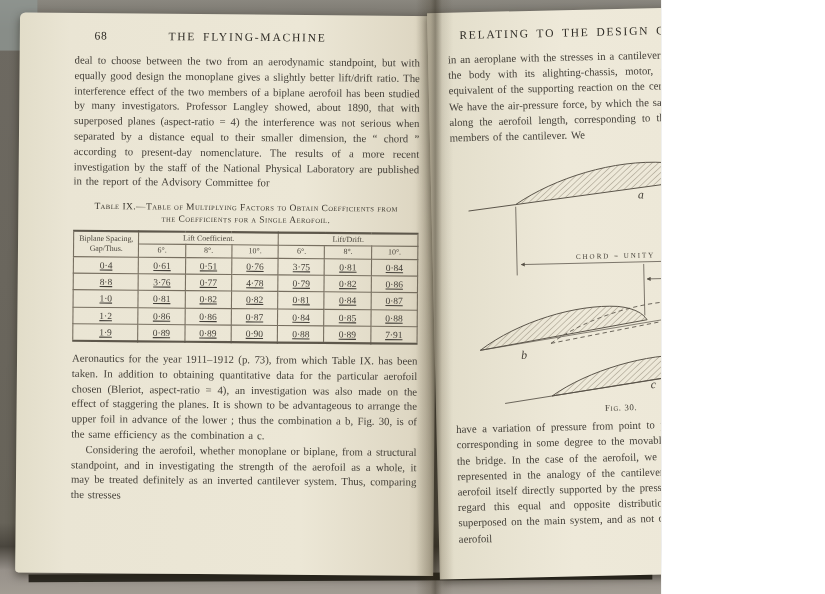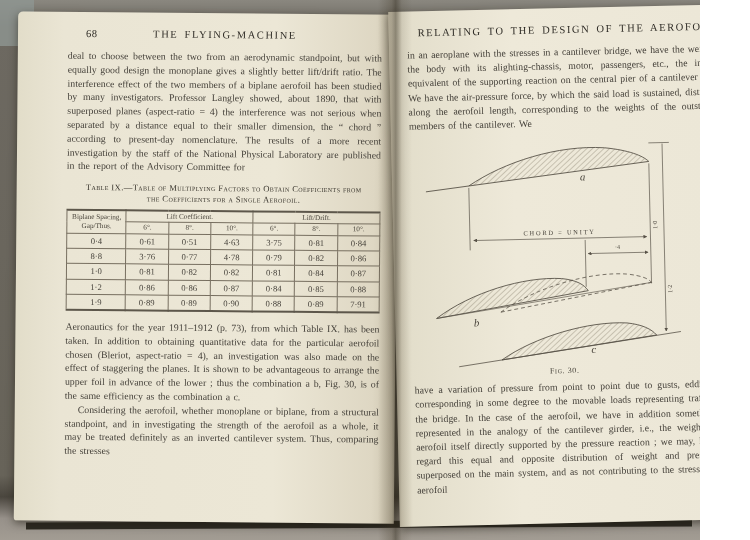--- a/index.html
+++ b/index.html
@@ -1,17 +1,17 @@
 <!DOCTYPE html>
 <html><head>
 <meta charset="utf-8">
 <style>
   html,body{margin:0;padding:0;}
   .scene{
-    position:relative;width:700px;height:540px;overflow:hidden;
+    position:relative;width:601px;height:540px;overflow:hidden;
     background:linear-gradient(180deg,#8a877f 0%,#6d6961 5%,#676359 88%,#4a463e 92%,#97918a 96%,#a29c93 100%);
     font-family:"Liberation Serif","DejaVu Serif",serif;
   }
   .corner-patch{position:absolute;left:0;top:0;width:34px;height:46px;background:#8e9692;opacity:.8;}
   .book-edge{position:absolute;left:26px;right:8px;bottom:12px;height:7px;background:#2d2a23;transform:rotate(-.25deg);}
   .page{position:absolute;box-shadow:0 3px 8px rgba(30,25,15,.55);z-index:1;color:#403c34;}
   .page.left{
     left:16px;top:13px;width:380px;height:509px;transform:rotate(.5deg);
     border-radius:5px 0 0 3px;
     background:linear-gradient(90deg,#e2ddc9 0%,#eae5d4 12%,#ece7d6 68%,#ded7c3 94%,#c9c1ab 100%);
@@ -32,21 +32,21 @@
   .running-title{display:block;text-align:center;font-size:10.5px;letter-spacing:1.6px;word-spacing:2px;}
   p.body{margin:0;font-size:9.8px;line-height:13.8px;text-align:justify;word-spacing:1px;color:#45413a;}
   .page.right p.body{line-height:14.2px;}
   p.indent{text-indent:13px;}
   .tbl-caption{margin:9px 14px 5px 14px;text-align:center;font-variant:small-caps;
     font-size:8.6px;line-height:10.8px;letter-spacing:.4px;color:#3b372f;}
   table.tix{border-collapse:collapse;width:100%;margin:2px 0 9px 0;color:#45413a;
     border-top:2px solid #5d574b;border-bottom:2px solid #5d574b;}
   table.tix th,table.tix td{border:1px solid #776f60;padding:1px 2px;text-align:center;font-weight:normal;}
   table.tix th{font-size:7.2px;line-height:8.6px;color:#4a453c;}
-  table.tix td{font-size:8.6px;line-height:12.2px;}
+  table.tix td{font-size:8.6px;line-height:12.2px;text-decoration:underline;}
   .figwrap{margin:2px 0 0 2px;}
   .fig-label{font-style:italic;font-size:11px;fill:#47423a;}
   .fig-dim{font-size:6.3px;fill:#4a453d;}
   .fig-chord{font-size:6.6px;letter-spacing:1.8px;fill:#4a453d;}
   .fig-cap{font-size:8.2px;font-variant:small-caps;letter-spacing:.6px;fill:#3e3a32;}
 </style>
 </head>
 <body>
 
 <div class="scene">
@@ -85,21 +85,21 @@
           <th>6°.</th>
           <th>8°.</th>
           <th>10°.</th>
         </tr>
       </thead>
       <tbody>
         <tr>
           <td>0·4</td>
           <td>0·61</td>
           <td>0·51</td>
-          <td>4·63</td>
+          <td>0·76</td>
           <td>3·75</td>
           <td>0·81</td>
           <td>0·84</td>
         </tr>
         <tr>
           <td>8·8</td>
           <td>3·76</td>
           <td>0·77</td>
           <td>4·78</td>
           <td>0·79</td>

